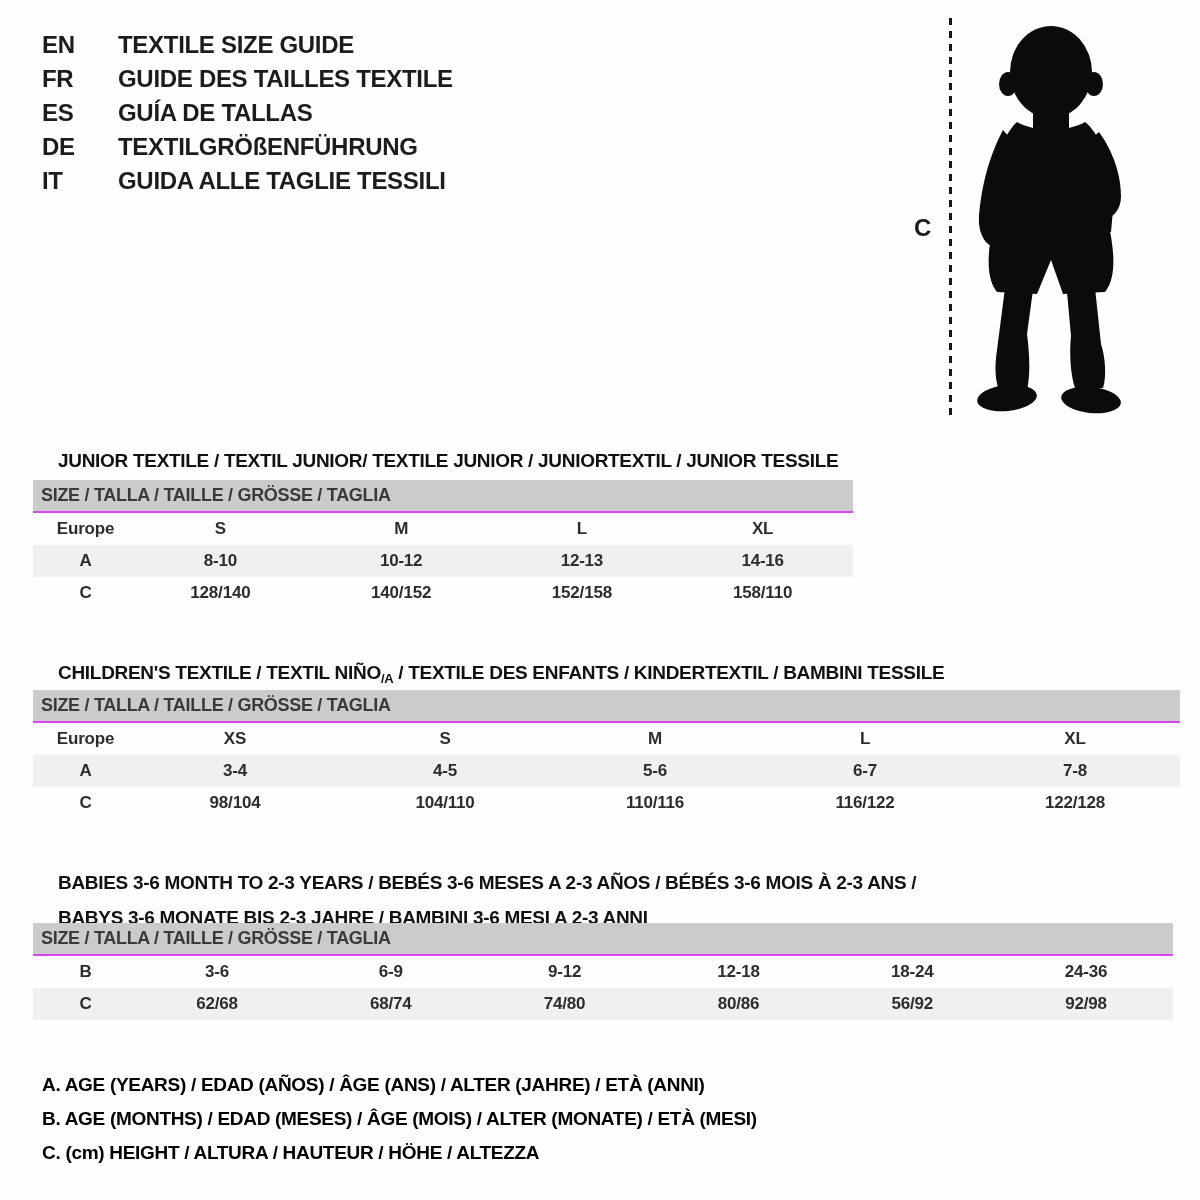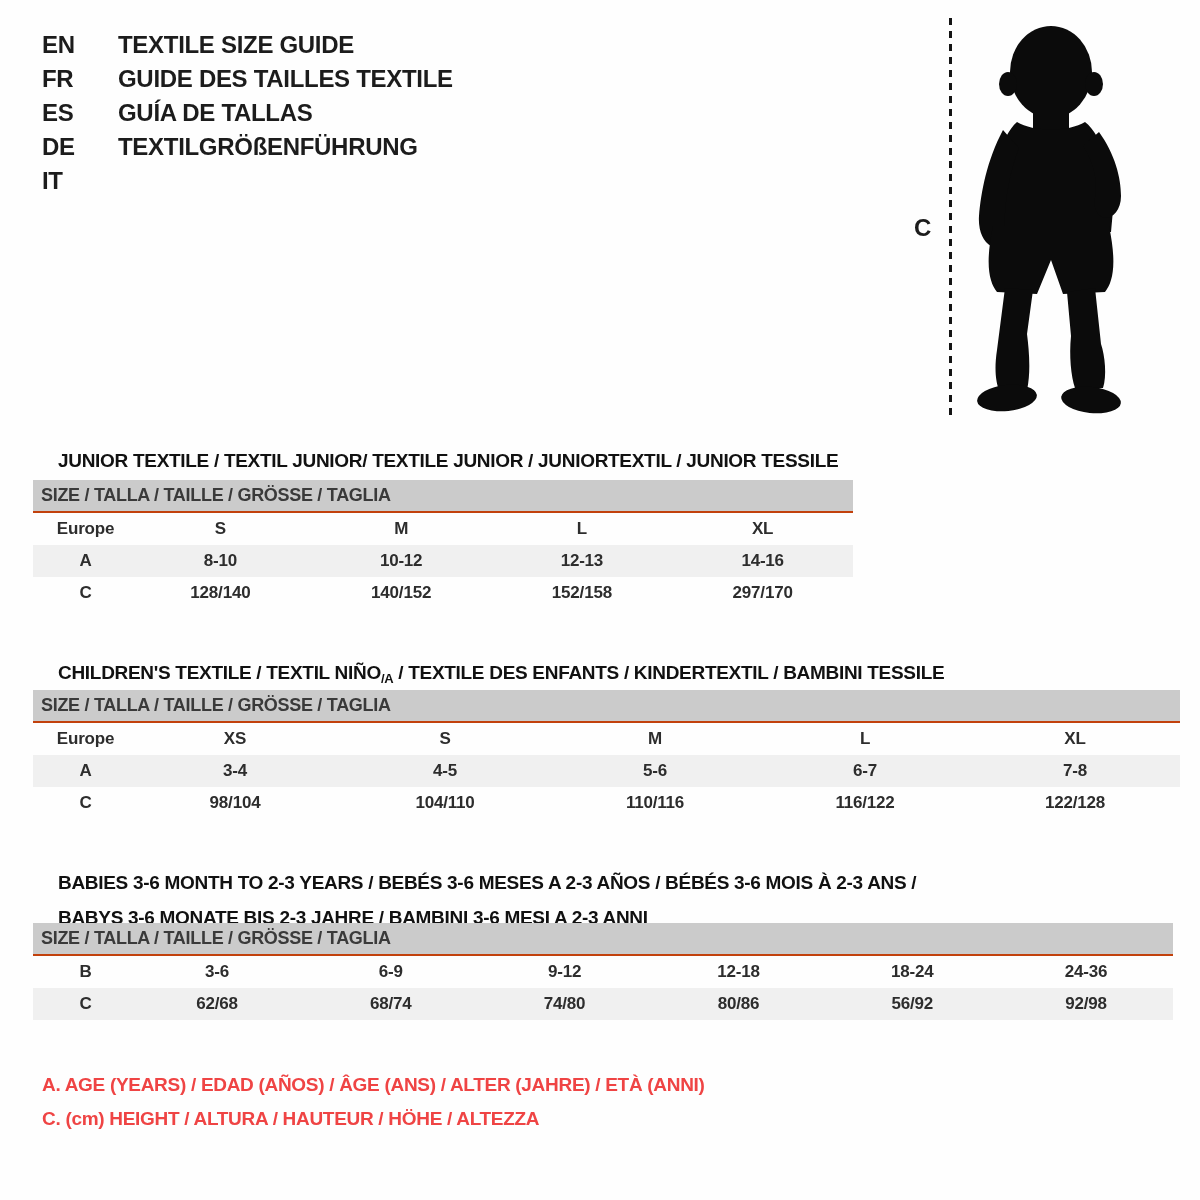--- a/index.html
+++ b/index.html
@@ -84,21 +84,21 @@
   }
   .size-table th {
     background: #cbcbcb;
     color: #3a3a3a;
     font-size: 18px;
     font-weight: bold;
     text-align: left;
     height: 31px;
     padding: 0 9px 0 8px;
     letter-spacing: -0.3px;
-    border-bottom: 2px solid #c2410c;
+    border-bottom: 2px solid #d946ef;
   }
   .size-table td {
     height: 32px;
     padding: 0;
     text-align: center;
     font-weight: bold;
     letter-spacing: -0.2px;
   }
   .size-table td.lbl {
     text-align: center;
@@ -112,21 +112,21 @@
   #babies-table   { left: 33px; top: 923px; width: 1140px; }
 
   
   .legend {
     position: absolute;
     left: 42px;
     top: 1068px;
     font-size: 19px;
     line-height: 34px;
     letter-spacing: -0.3px;
-    color: #ef4444;
+    color: #000000;
     white-space: nowrap;
   }
 </style>
 </head>
 <body>
 
 <div>
 
   <div class="lang-list">
     <div class="lang-row">
@@ -140,20 +140,21 @@
     <div class="lang-row">
       <span class="lang-code">ES</span>
       <span class="lang-title">GUÍA DE TALLAS</span>
     </div>
     <div class="lang-row">
       <span class="lang-code">DE</span>
       <span class="lang-title">TEXTILGRÖßENFÜHRUNG</span>
     </div>
     <div class="lang-row">
       <span class="lang-code">IT</span>
+      <span class="lang-title">GUIDA ALLE TAGLIE TESSILI</span>
     </div>
   </div>
 
   <div class="dash-line"></div>
   <span class="c-label">C</span>
   <svg class="toddler-svg" viewBox="0 0 175 398" xmlns="http://www.w3.org/2000/svg">
     <g fill="#0b0b0b">
       <ellipse cx="88" cy="52" rx="41" ry="46"></ellipse>
       <ellipse cx="45" cy="64" rx="9" ry="12"></ellipse>
       <ellipse cx="131" cy="64" rx="9" ry="12"></ellipse>
@@ -197,21 +198,21 @@
         <td>8-10</td>
         <td>10-12</td>
         <td>12-13</td>
         <td>14-16</td>
       </tr>
       <tr>
         <td class="lbl">C</td>
         <td>128/140</td>
         <td>140/152</td>
         <td>152/158</td>
-        <td>297/170</td>
+        <td>158/110</td>
       </tr>
     </tbody>
   </table>
 
   <h2 class="sec-title" id="children-title"><span>CHILDREN'S TEXTILE / TEXTIL NIÑO</span><span class="sub-a">/A</span><span> / TEXTILE DES ENFANTS / KINDERTEXTIL / BAMBINI TESSILE</span></h2>
 
   <table class="size-table" id="children-table">
     <colgroup>
         <col class="lbl-col">
         <col>
@@ -290,16 +291,17 @@
         <td>74/80</td>
         <td>80/86</td>
         <td>56/92</td>
         <td>92/98</td>
       </tr>
     </tbody>
   </table>
 
   <div class="legend">
     <div>A. AGE (YEARS) / EDAD (AÑOS) / ÂGE (ANS) / ALTER (JAHRE) / ETÀ (ANNI)</div>
+    <div>B. AGE (MONTHS) / EDAD (MESES) / ÂGE (MOIS) / ALTER (MONATE) / ETÀ (MESI)</div>
     <div>C. (cm) HEIGHT / ALTURA / HAUTEUR / HÖHE / ALTEZZA</div>
   </div>
 
 </div>
 
 </body></html>

